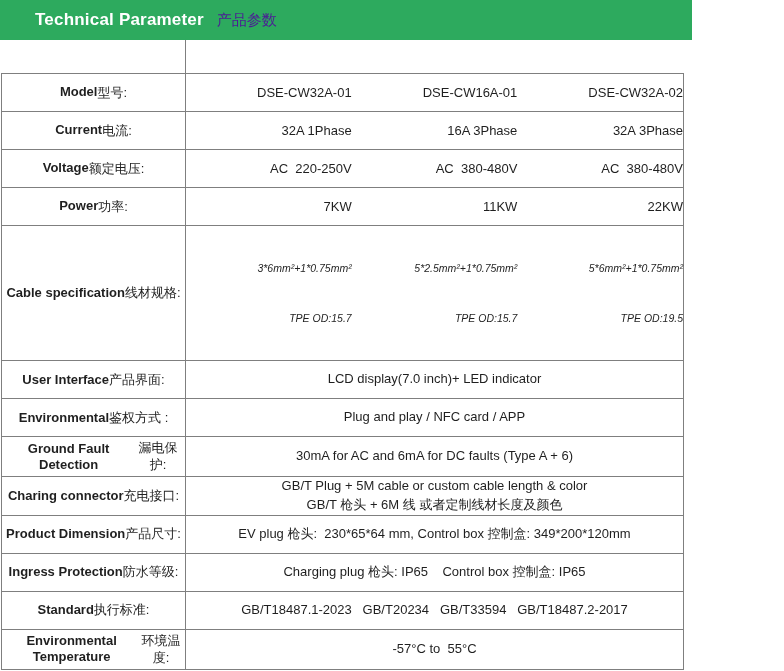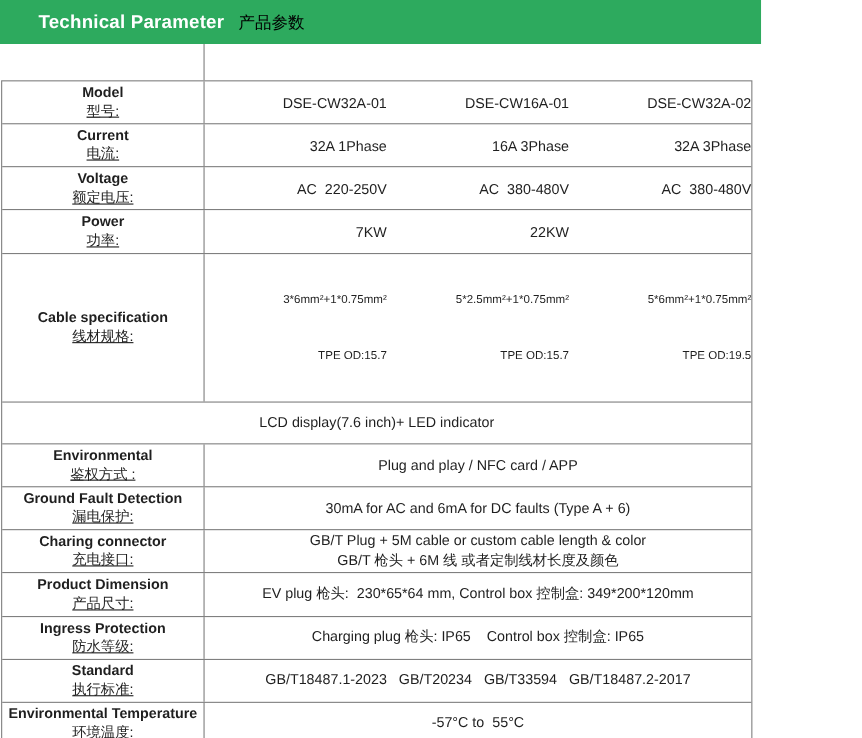--- a/index.html
+++ b/index.html
@@ -1,36 +1,36 @@
 <!DOCTYPE html>
 <html><head>
 <meta charset="utf-8">
 <style>
   * { margin:0; padding:0; box-sizing:border-box; }
   html,body { width:784px; background:#ffffff; font-family:"Liberation Sans", sans-serif; color:#1f1f1f; }
   .page { width:692px; height:671px; background:#ffffff; overflow:hidden; }
 
   .banner { height:40px; background:#2daa5e; display:flex; align-items:center; padding-left:35px; }
   .banner .title-en { color:#ffffff; font-weight:bold; font-size:17px; letter-spacing:0.2px; }
-  .banner .title-zh { color:#000000; font-size:15px; margin-left:13px; }
+  .banner .title-zh { color:#4c1d95; font-size:15px; margin-left:13px; }
 
   .pre-gap { height:33px; position:relative; margin:0 8px 0 1px; }
   .pre-gap .vline { position:absolute; left:184px; top:0; bottom:0; width:1px; background:#7f7f7f; }
 
   .spec-table { margin:0 8px 0 1px; border:1px solid #7f7f7f; }
   .row { display:flex; border-bottom:1px solid #7f7f7f; }
   .row:last-child { border-bottom:none; }
-  .cell.label { width:184px; border-right:1px solid #7f7f7f; display:flex; flex-direction:column;
+  .cell.label { width:184px; border-right:1px solid #7f7f7f; display:flex; flex-direction:row;
                 justify-content:center; align-items:center; text-align:center; padding:2px 2px; }
   .cell.label .en { font-weight:bold; font-size:13px; line-height:1.25; }
-  .cell.label .zh { font-size:13px; line-height:1.3; margin-top:1px;text-decoration:underline; }
+  .cell.label .zh { font-size:13px; line-height:1.3; margin-top:1px; }
 
   .cell.vals { flex:1; display:grid; grid-template-columns:1fr 1fr 1fr; align-items:center; }
   .cell.vals .v { text-align:right; font-size:13px; white-space:pre; }
-  .cell.vals.small .v { font-size:10.5px; line-height:1.6; }
+  .cell.vals.small .v { font-size:10.5px; line-height:1.6;font-style:italic; }
 
   .cell.merged { flex:1; display:flex; flex-direction:column; justify-content:center;
                  align-items:center; text-align:center; }
   .cell.merged .line { font-size:13px; line-height:1.45; white-space:pre; }
 
   .row.h-std  { min-height:38px; }
   .row.h-cable{ min-height:39px; }
 </style>
 </head>
 <body>
@@ -84,20 +84,21 @@
       </div>
     </div>
 
     <div class="row h-std">
       <div class="cell label">
         <div class="en">Power</div>
         <div class="zh">功率:</div>
       </div>
       <div class="cell vals">
         <div class="v">7KW</div>
+        <div class="v">11KW</div>
         <div class="v">22KW</div>
       </div>
     </div>
 
     <div class="row h-cable">
       <div class="cell label">
         <div class="en">Cable specification</div>
         <div class="zh">线材规格:</div>
       </div>
       <div class="cell vals small">
@@ -110,22 +111,26 @@
           <div>TPE OD:15.7</div>
         </div>
         <div class="v">
           <div>5*6mm²+1*0.75mm²</div>
           <div>TPE OD:19.5</div>
         </div>
       </div>
     </div>
 
     <div class="row h-std">
-      <div class="cell merged">
-        <div class="line">LCD display(7.6 inch)+ LED indicator</div>
+      <div class="cell label">
+        <div class="en">User Interface</div>
+        <div class="zh">产品界面:</div>
+      </div>
+      <div class="cell merged">
+        <div class="line">LCD display(7.0 inch)+ LED indicator</div>
       </div>
     </div>
 
     <div class="row h-std">
       <div class="cell label">
         <div class="en">Environmental</div>
         <div class="zh">鉴权方式 :</div>
       </div>
       <div class="cell merged">
         <div class="line">Plug and play / NFC card / APP</div>

